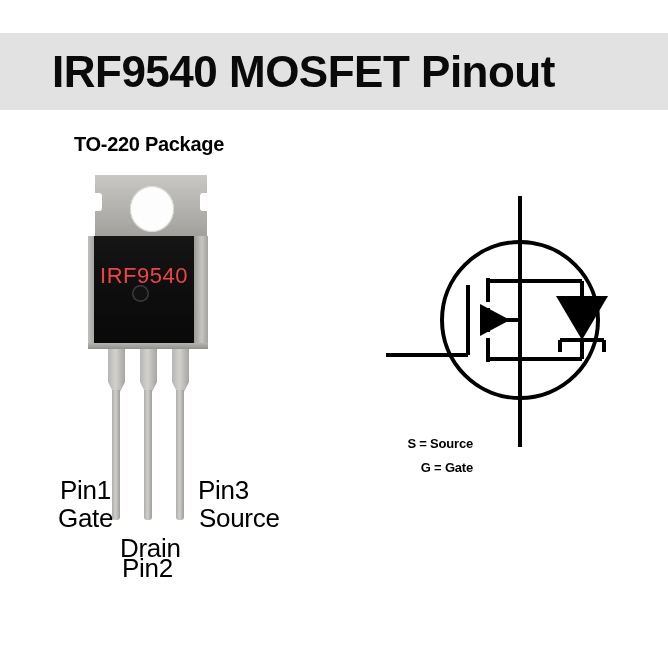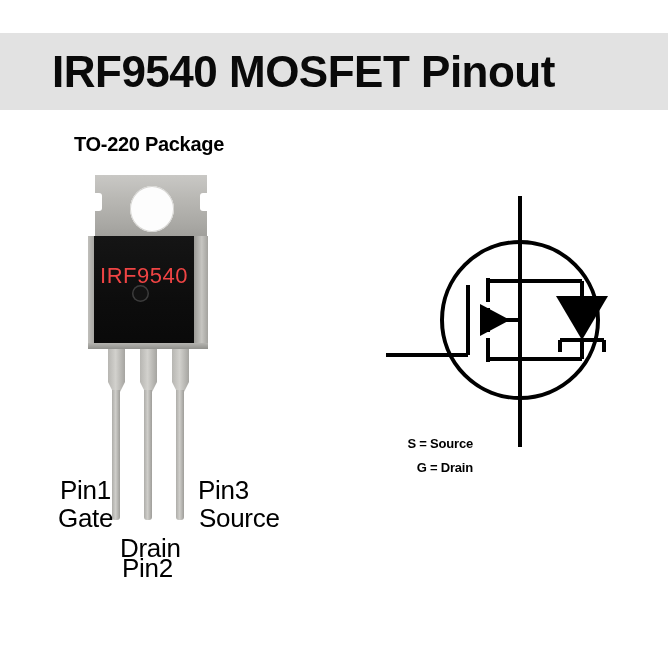--- a/index.html
+++ b/index.html
@@ -293,16 +293,16 @@
 
       <polygon points="150,304 150,336 180,320" fill="#000000" stroke="none"></polygon>
 
       <polygon points="226,296 278,296 252,340" fill="#000000" stroke="none"></polygon>
     </svg>
 
   </div>
 
   <div id="legend">
     <div class="legend-row">S = Source</div>
-    <div class="legend-row">G = Drain</div>
+    <div class="legend-row">G = Gate</div>
   </div>
 
 </div>
 
 </body></html>

